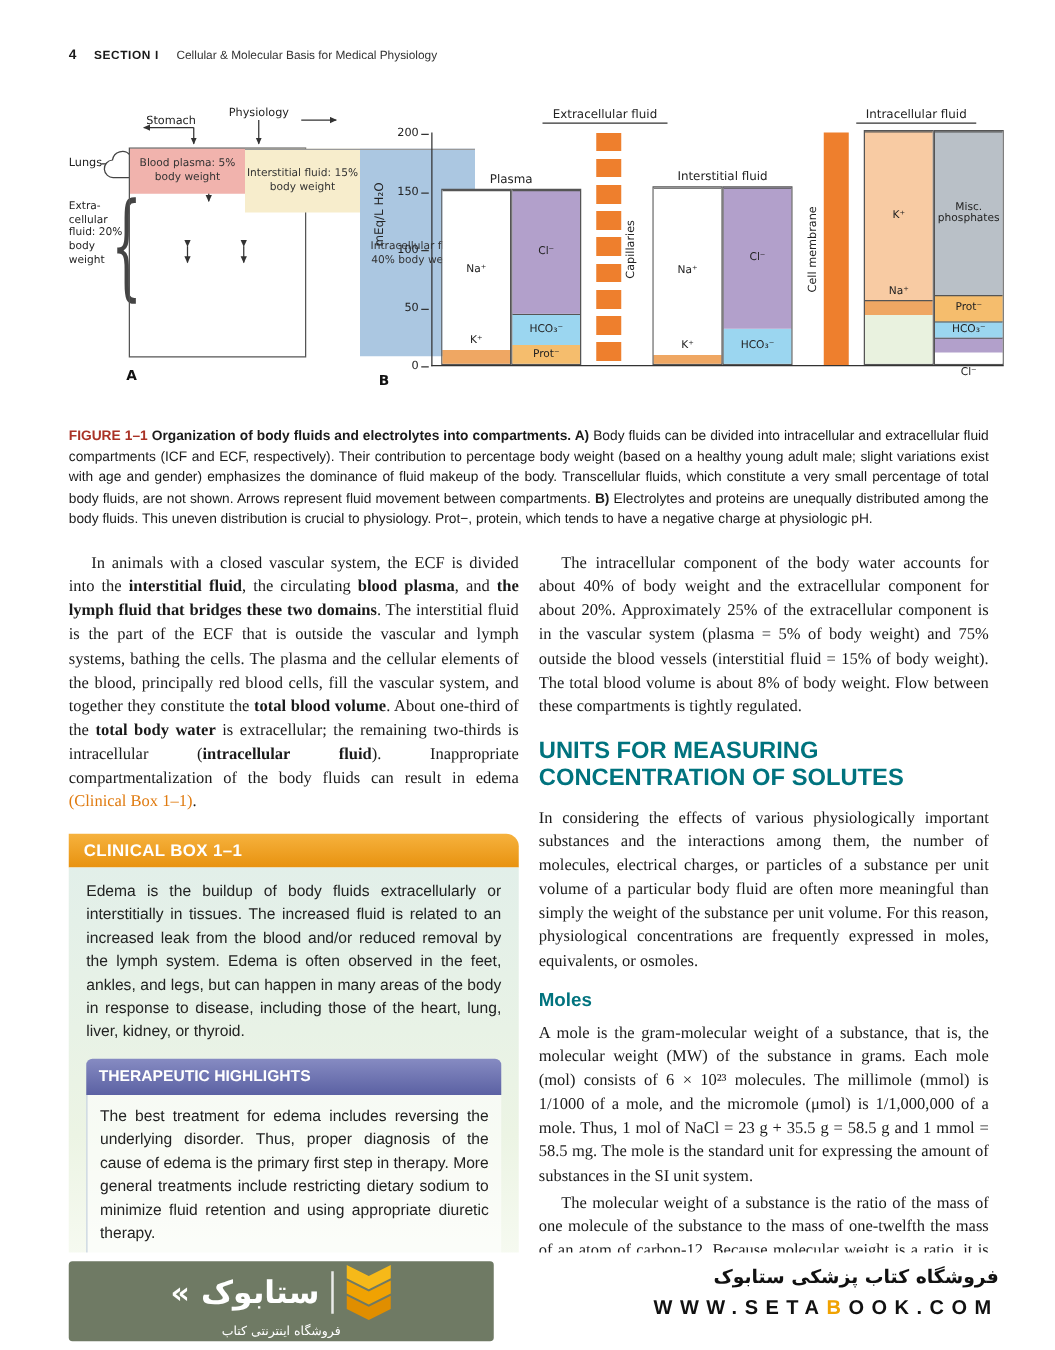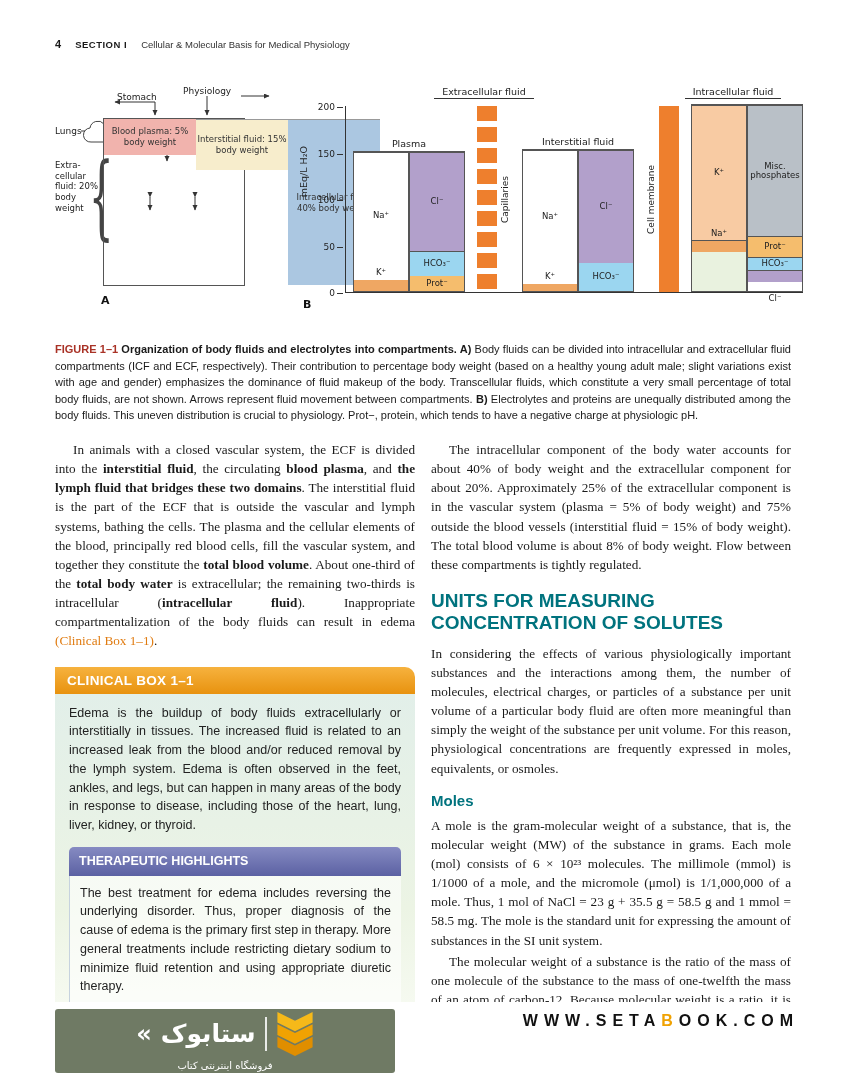--- a/index.html
+++ b/index.html
@@ -298,17 +298,18 @@
         <span class="logo-sep"></span>
         <svg width="38" height="44" viewBox="0 0 40 50">
           <polygon points="0,0 20,10 40,0 40,12 20,22 0,12" fill="#f6b919"></polygon>
           <polygon points="0,14 20,24 40,14 40,26 20,36 0,26" fill="#f0a202"></polygon>
           <polygon points="0,28 20,38 40,28 40,40 20,50 0,40" fill="#e08e00"></polygon>
         </svg>
       </div>
       <div class="logo-sub">فروشگاه اینترنتی کتاب</div>
     </div>
     <div class="footer-right">
+      <div class="store-fa">فروشگاه کتاب پزشکی ستابوک</div>
       <div class="store-url"><span>WWW.SETA</span><span style="color: rgb(240, 162, 2);">B</span><span>OOK.COM</span></div>
     </div>
   </div>
 
 </div>
 
 </body></html>

